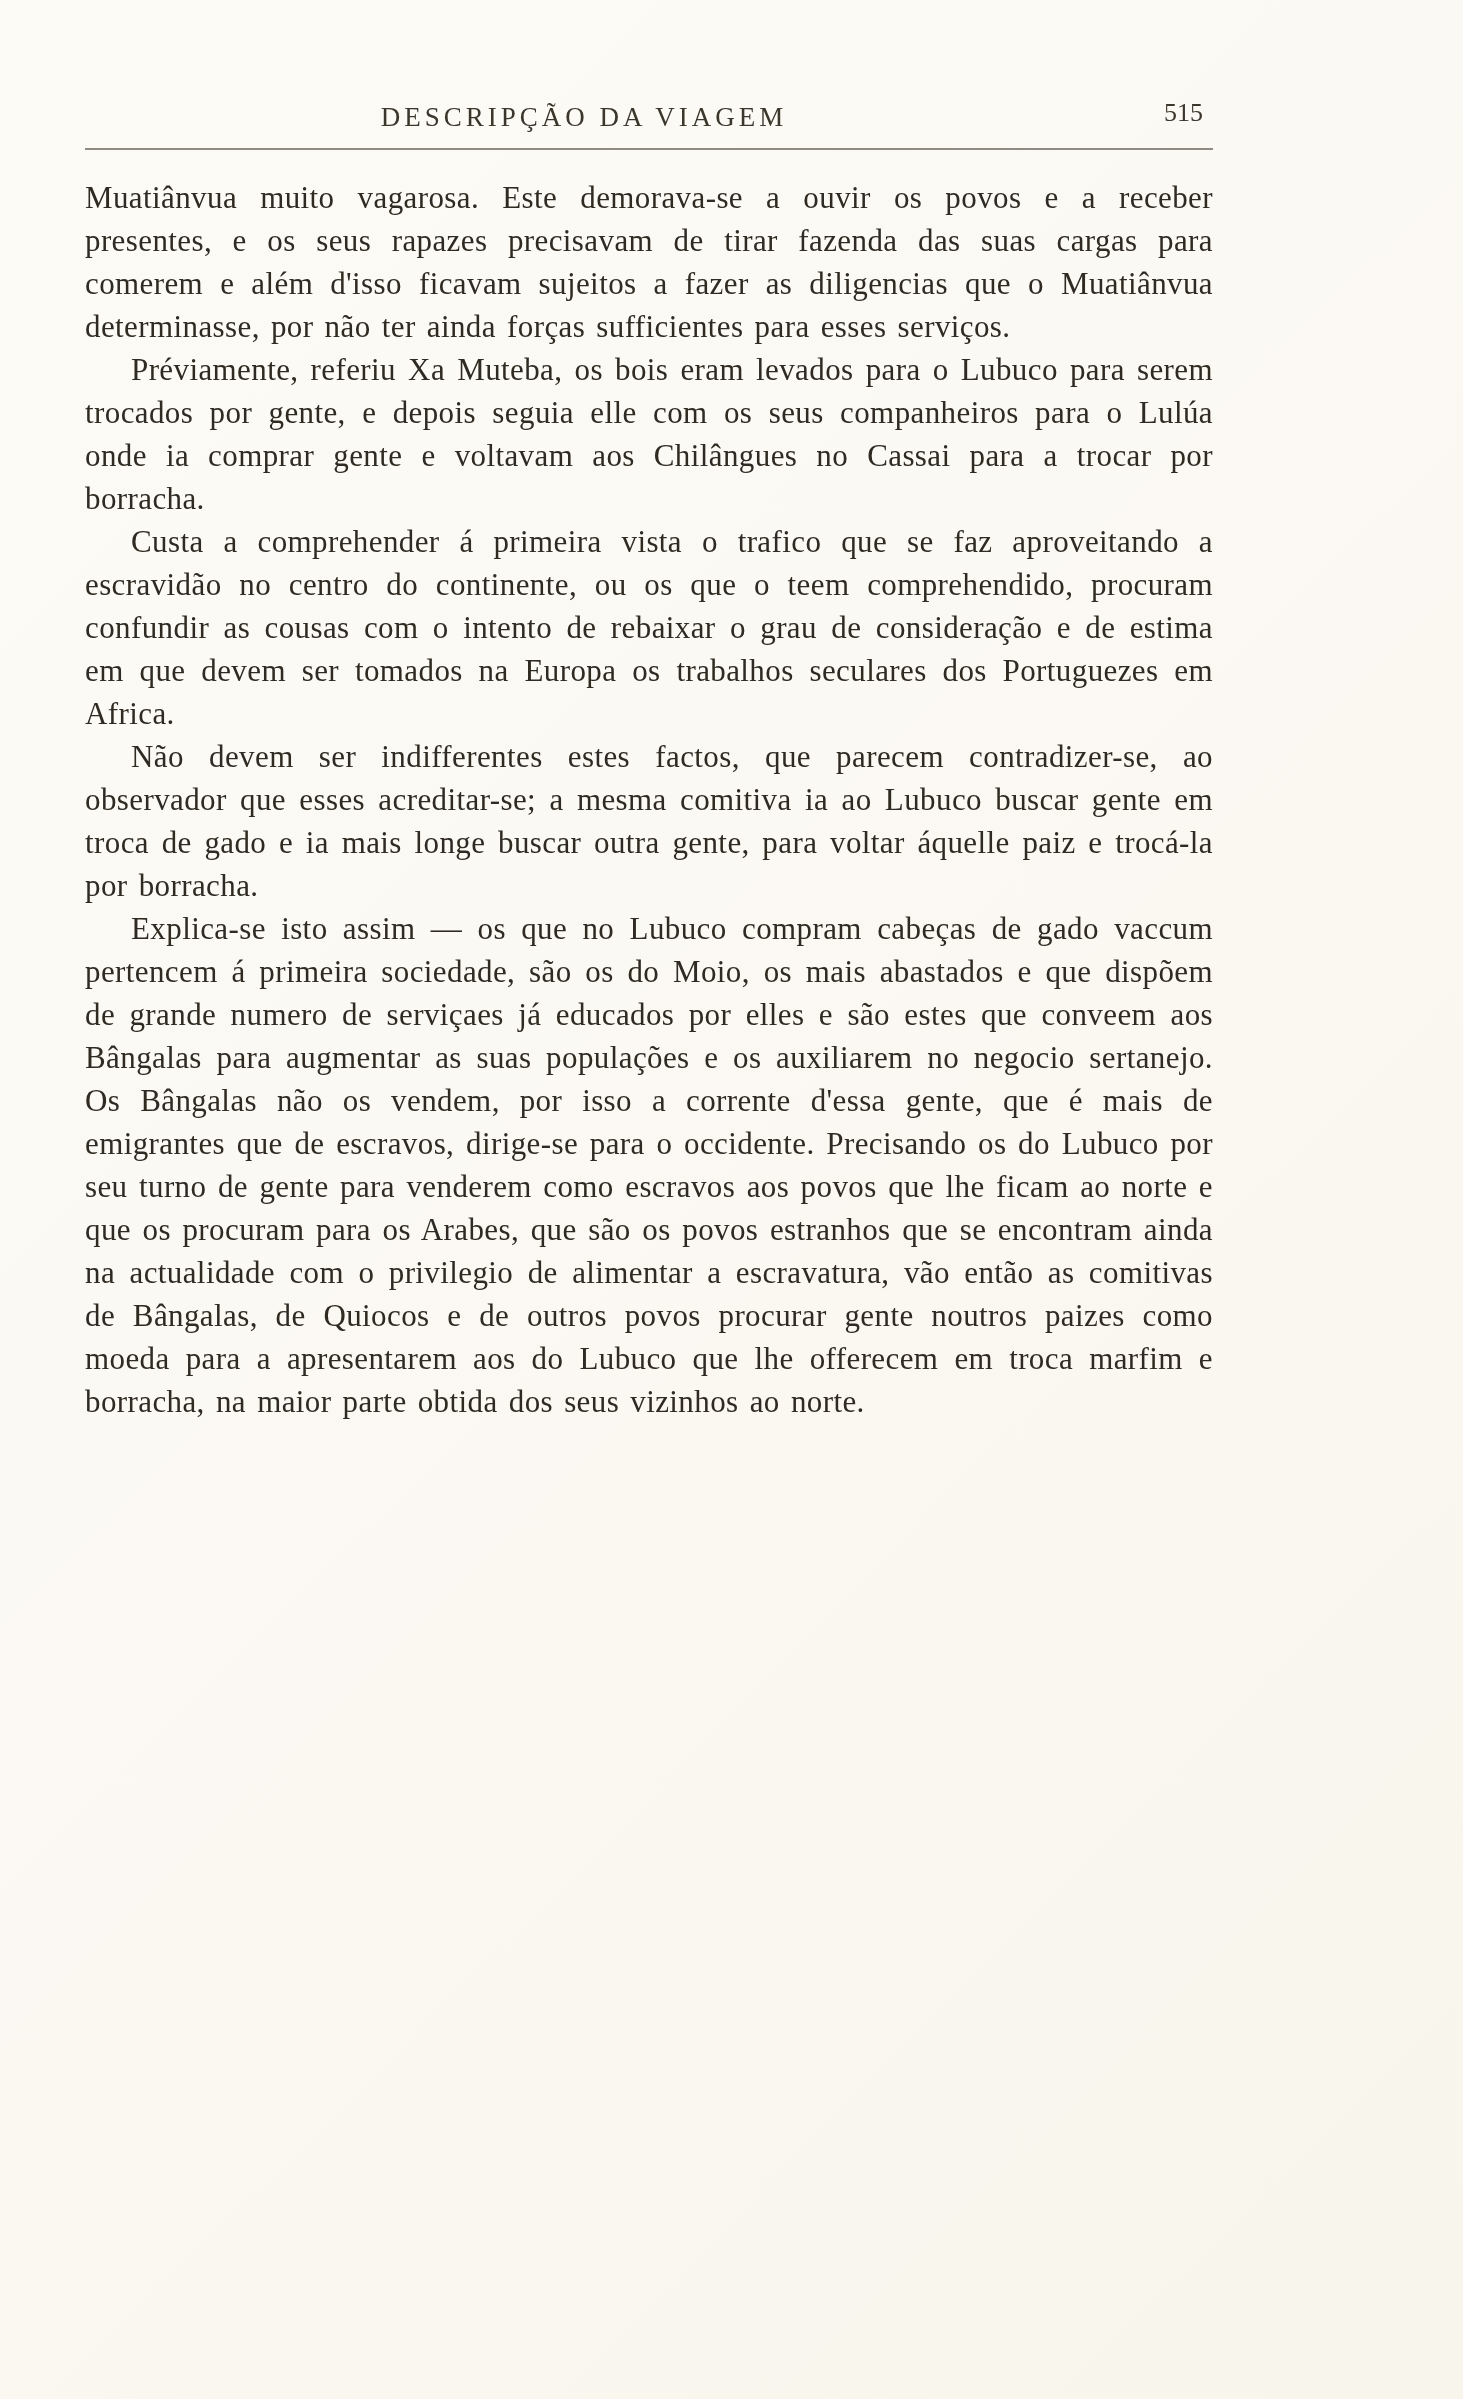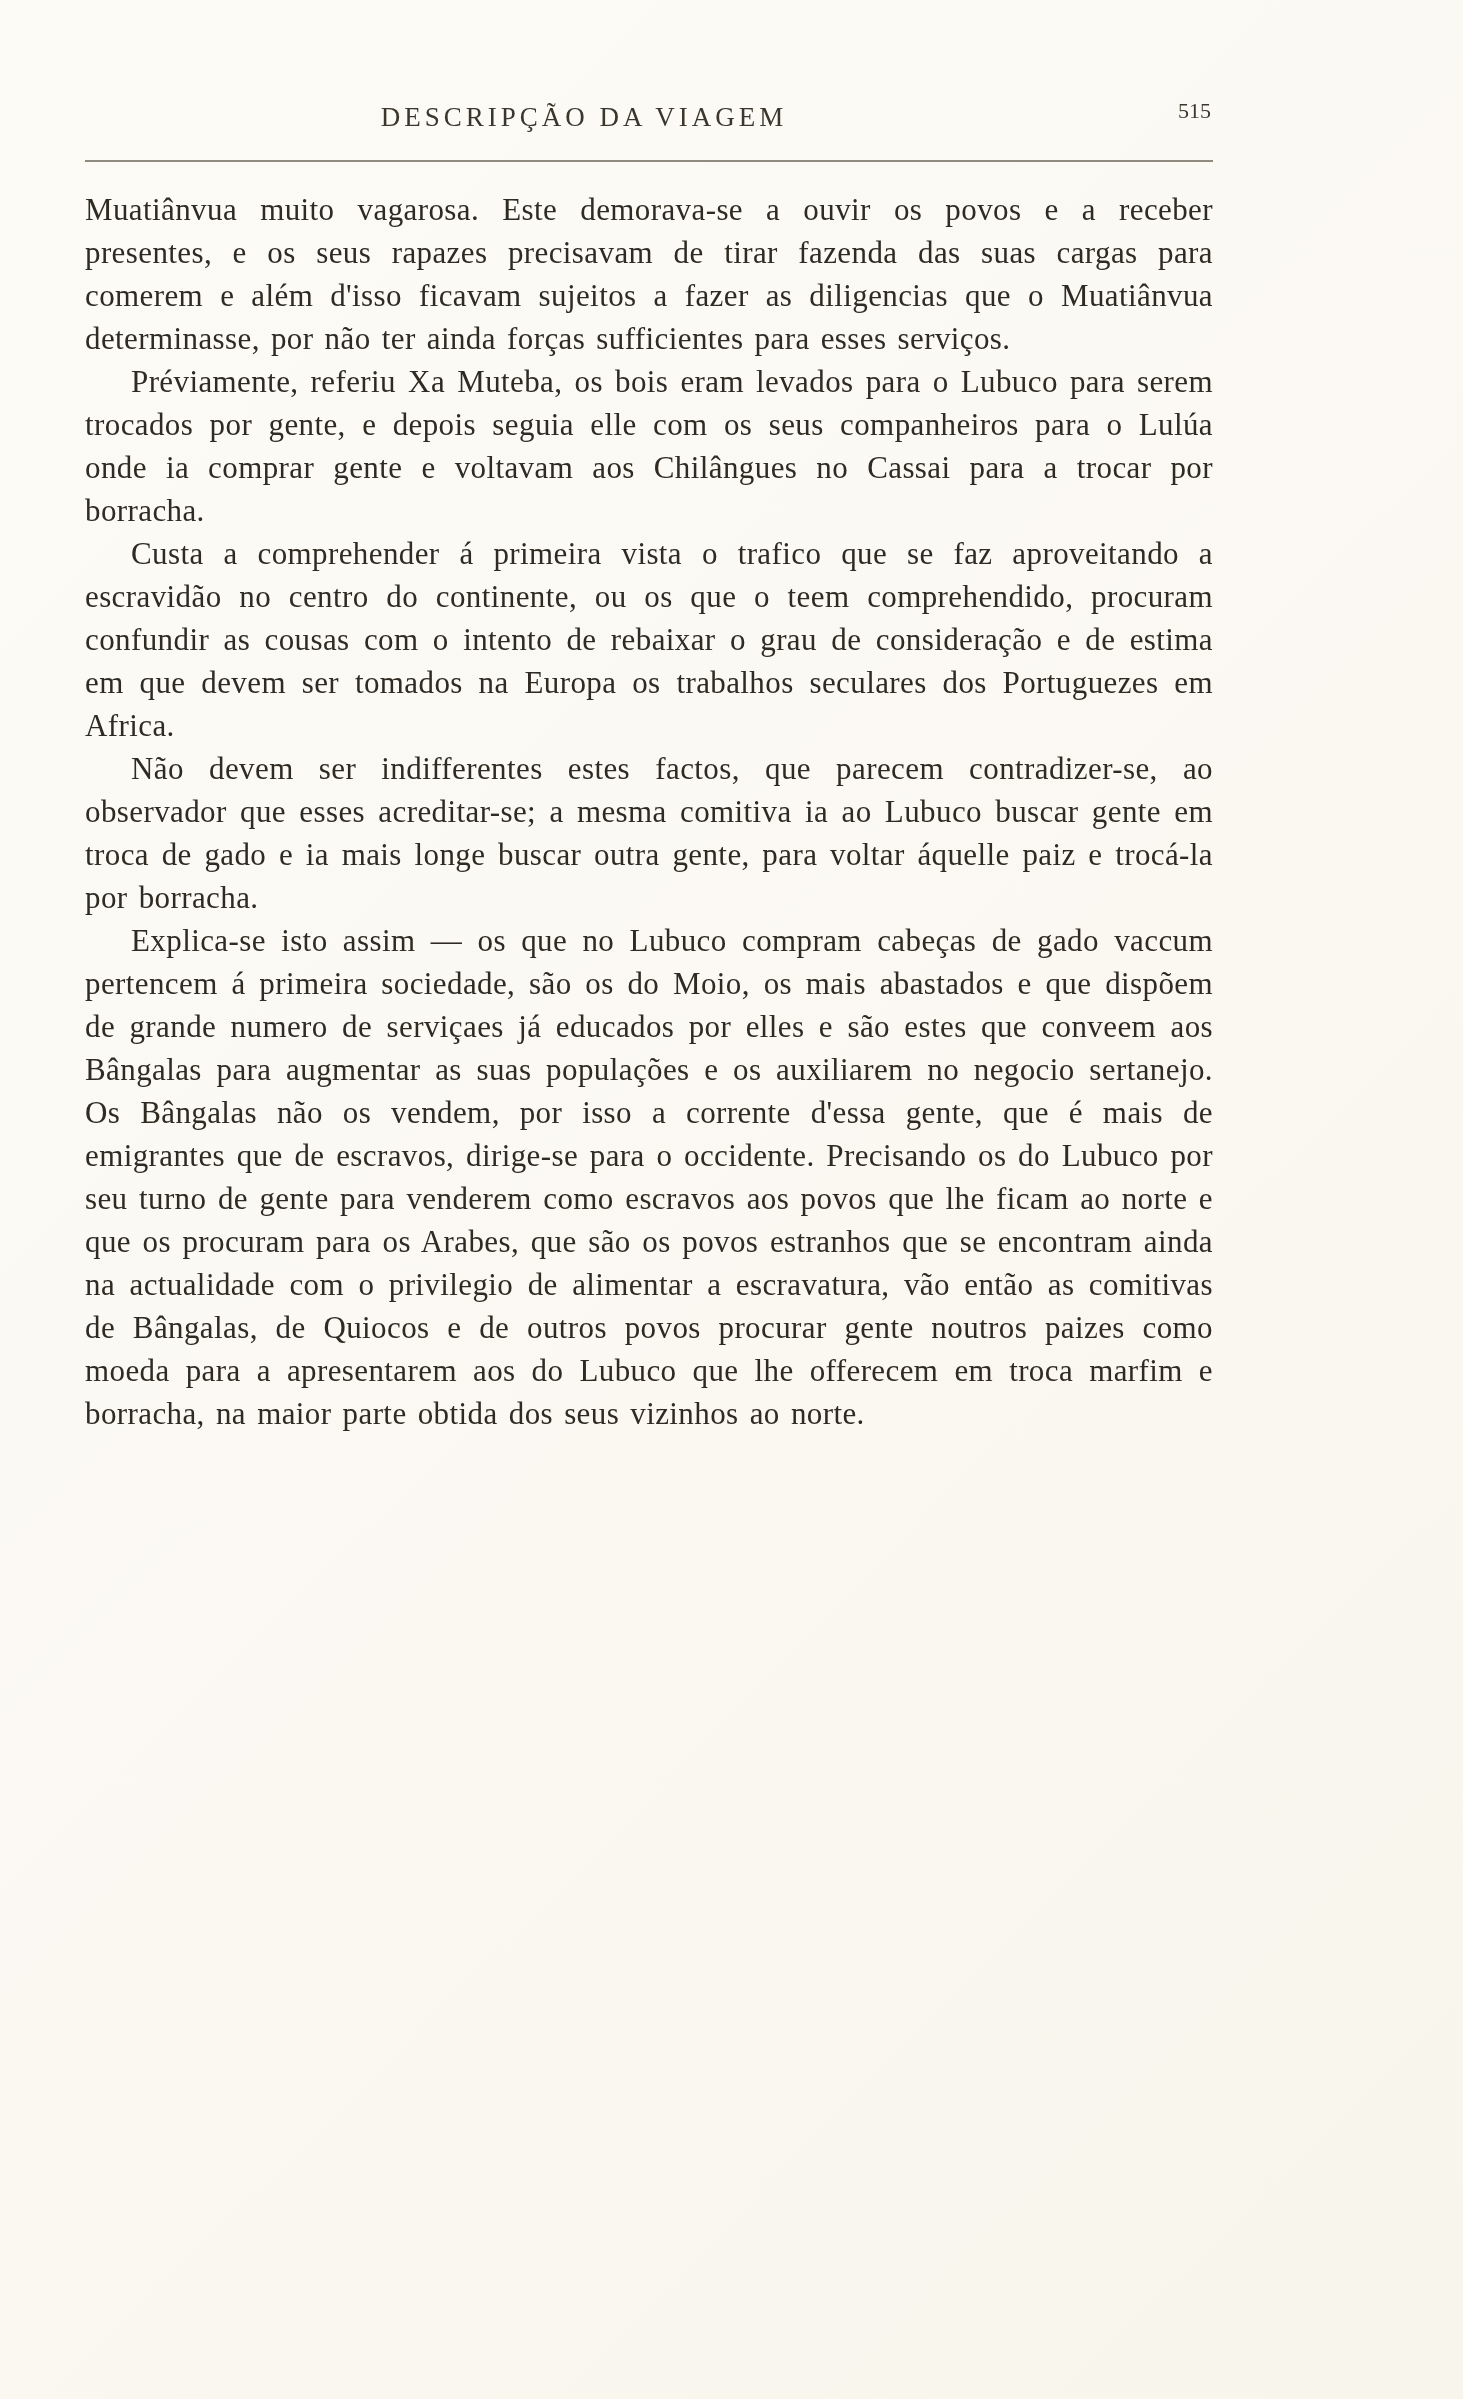--- a/index.html
+++ b/index.html
@@ -21,39 +21,39 @@
   .content {
     position: absolute;
     left: 85px;
     top: 98px;
     width: 1128px;
   }
   .header-row {
     position: relative;
     height: 42px;
     border-bottom: 2px solid #8f8b80;
-    padding-bottom: 20px;
+    padding-bottom: 8px;
     margin-bottom: 26px;
   }
   .running-title {
     position: absolute;
     left: 0;
     right: 130px;
     top: 4px;
     text-align: center;
     font-size: 27px;
     letter-spacing: 4px;
     color: #3b372c;
     white-space: nowrap;
   }
   .page-number {
     position: absolute;
-    right: 2px;
+    right: 10px;
     top: 0;
-    font-size: 22px;
+    font-size: 26px;
     color: #3b372c;
   }
   .body-text p {
     margin: 0;
     text-align: justify;
     font-size: 31px;
     line-height: 43px;
     letter-spacing: 0.4px;
     word-spacing: 3px;
   }

